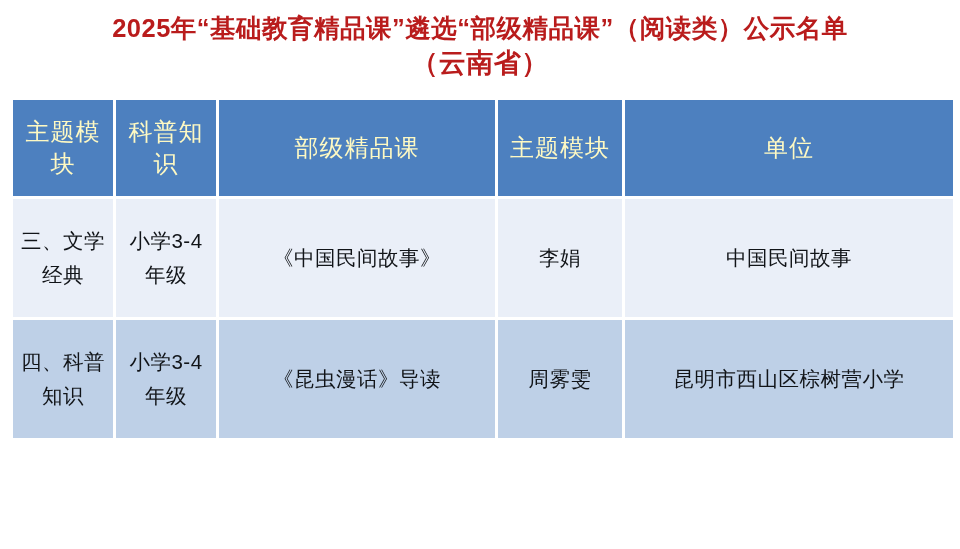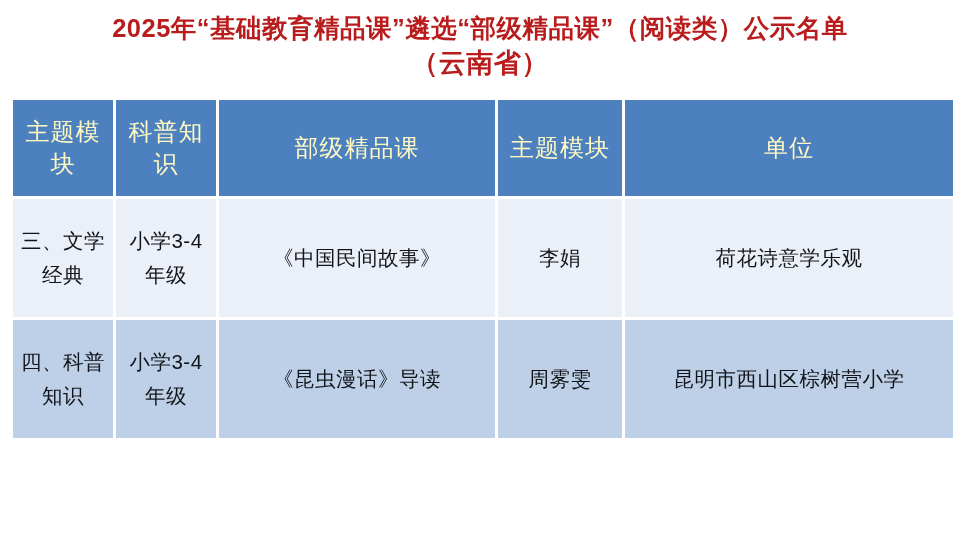--- a/index.html
+++ b/index.html
@@ -116,21 +116,21 @@
           <th>主题模块</th>
           <th>单位</th>
         </tr>
       </thead>
       <tbody>
         <tr class="row-light">
           <td>三、文学经典</td>
           <td>小学3-4年级</td>
           <td>《中国民间故事》</td>
           <td>李娟</td>
-          <td>荷花诗意学乐观</td>
+          <td>中国民间故事</td>
         </tr>
         <tr class="row-shade">
           <td>四、科普知识</td>
           <td>小学3-4年级</td>
           <td>《昆虫漫话》导读</td>
           <td>周雾雯</td>
           <td>昆明市西山区棕树营小学</td>
         </tr>
       </tbody>
     </table>

